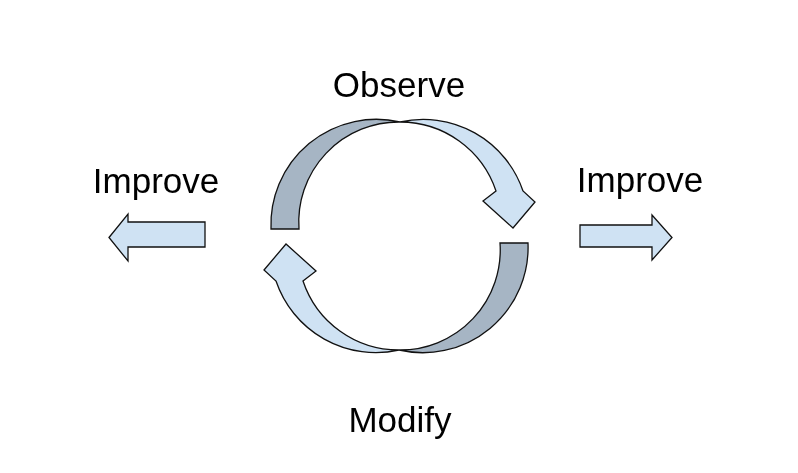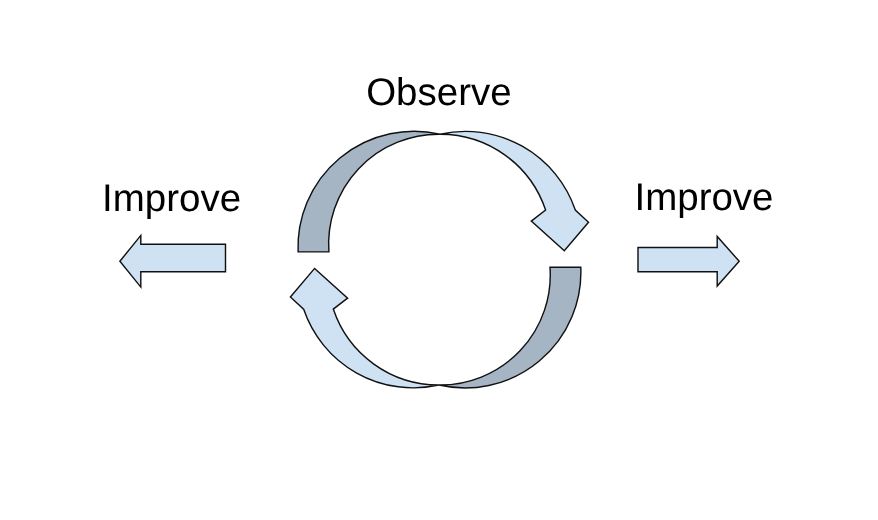--- a/index.html
+++ b/index.html
@@ -61,14 +61,15 @@
 
     <path class="shape" d="M 580 225 L 652 225 L 652 215 L 672 237.5 L 652 260 L 652 247 L 580 247 Z" fill="#cfe2f3"></path>
   </svg>
 
   <div class="label label-observe">Observe</div>
 
   <div class="label label-regress">Improve</div>
 
   <div class="label label-improve">Improve</div>
 
+  <div class="label label-modify">Modify</div>
 
 </div>
 
 </body></html>

